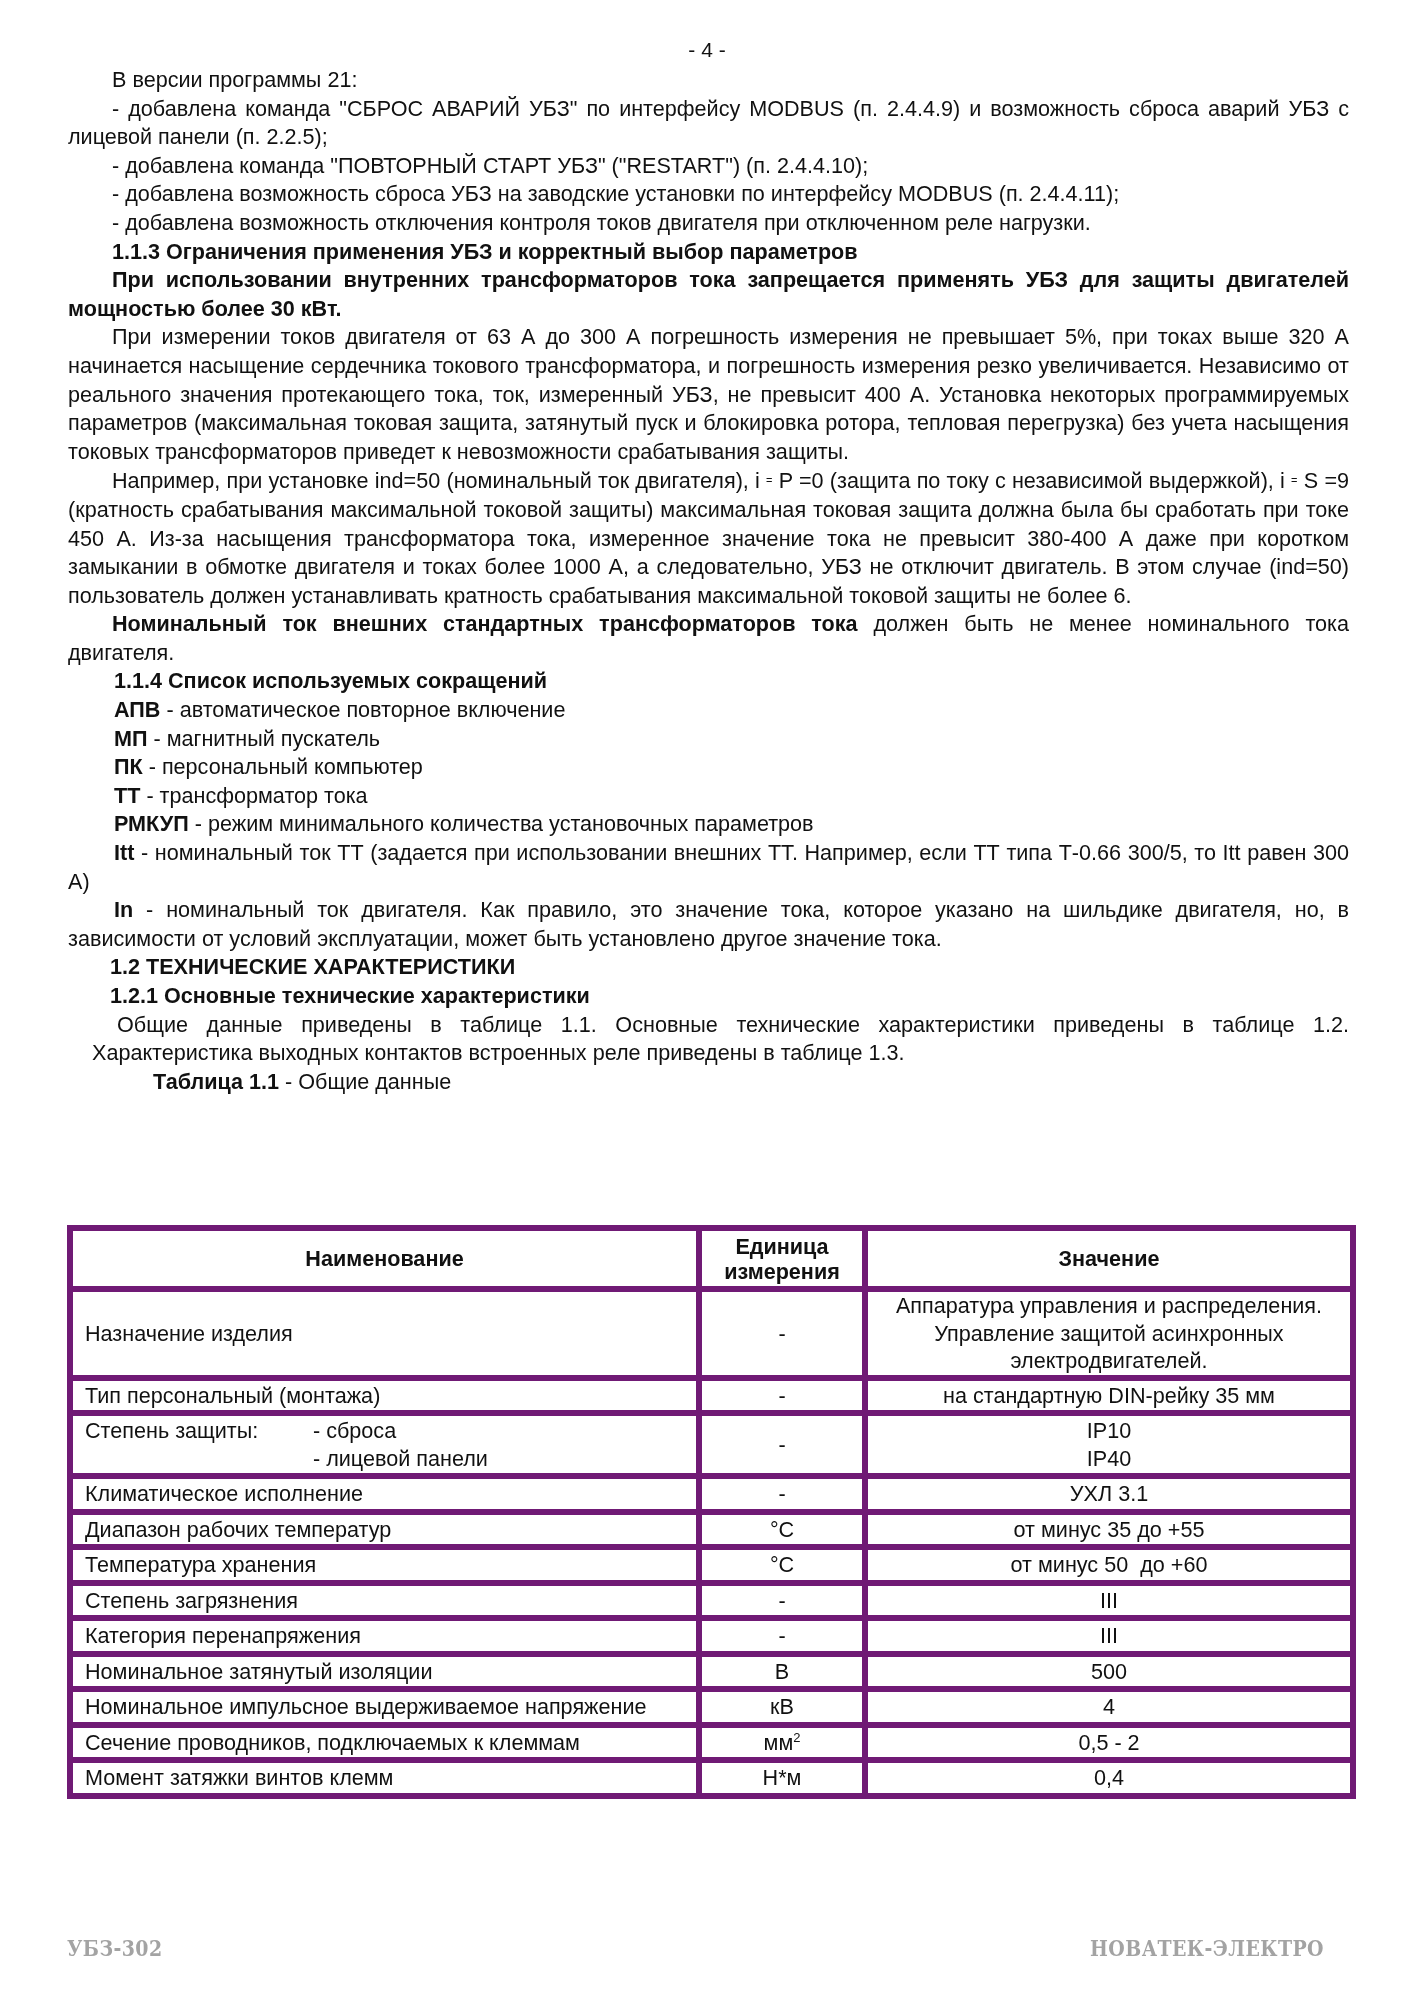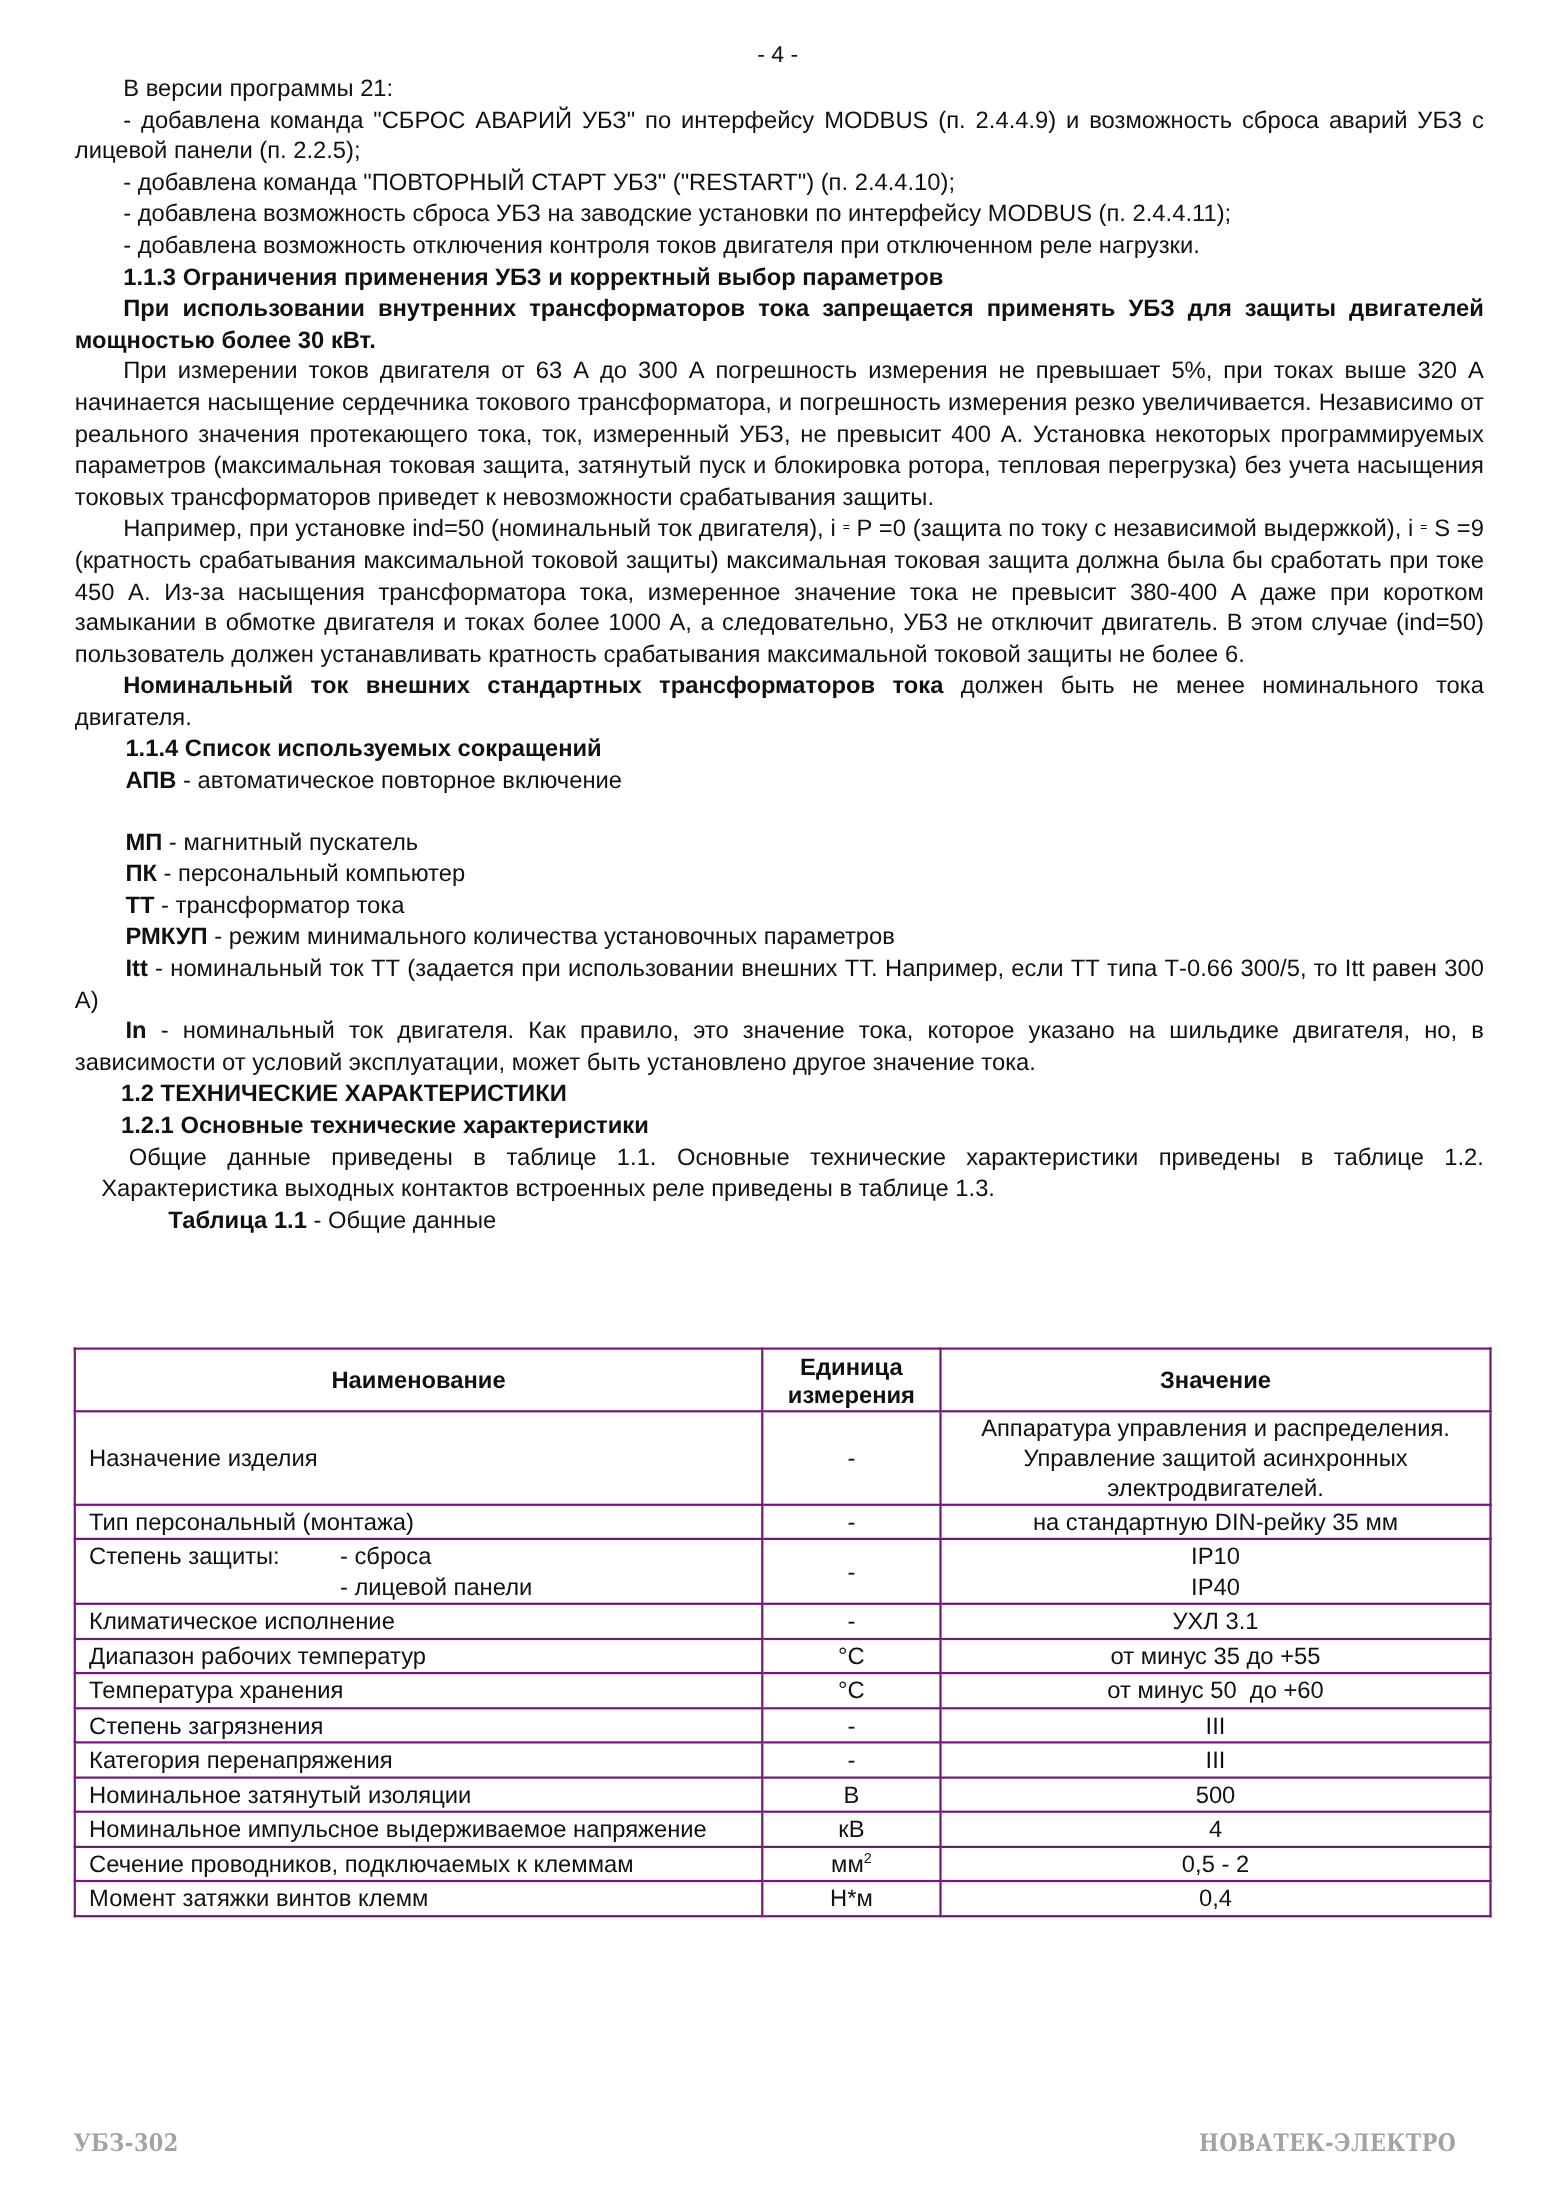--- a/index.html
+++ b/index.html
@@ -24,21 +24,21 @@
   .caption { margin-top: 6px; padding-left: 85px; }
   .caption b { font-weight: bold; }
   b { font-weight: bold; }
   .tiny-eq { font-size: 11px; vertical-align: 4px; }
 
   table.spec {
     position: absolute; left: 67px; top: 1225px; width: 1289px;
     border-collapse: collapse; font-size: 21.6px; line-height: 27.5px;
   }
   table.spec td, table.spec th {
-    border: 2px solid #701a75; padding: 1px 12px 1px 12px; vertical-align: middle;
+    border: 6px solid #701a75; padding: 1px 12px 1px 12px; vertical-align: middle;
   }
   table.spec th { font-weight: bold; text-align: center; height: 55px; padding: 0 6px; }
   .col-name { width: 599px; text-align: left; }
   .col-unit { width: 136px; text-align: center; }
   .col-val { text-align: center; }
   td.col-val.multi { line-height: 27.5px; }
   .sub-line { display: block; }
   .indent-sub { padding-left: 228px; display:block; }
   sup { font-size: 13px; vertical-align: 8px; line-height: 0; }
 
@@ -64,21 +64,21 @@
 
   <p class="h h-113">1.1.3 Ограничения применения УБЗ и корректный выбор параметров</p>
   <p style="font-weight:bold;">При использовании внутренних трансформаторов тока запрещается применять УБЗ для защиты двигателей мощностью более 30 кВт.</p>
   <p>При измерении токов двигателя от 63 А до 300 А погрешность измерения не превышает 5%, при токах выше 320 А начинается насыщение сердечника токового трансформатора, и погрешность измерения резко увеличивается. Независимо от реального значения протекающего тока, ток, измеренный УБЗ, не превысит 400 А. Установка некоторых программируемых параметров (максимальная токовая защита, затянутый пуск и блокировка ротора, тепловая перегрузка) без учета насыщения токовых трансформаторов приведет к невозможности срабатывания защиты.</p>
   <p><span>Например, при установке ind=50 (номинальный ток двигателя), i</span> <span class="tiny-eq">=</span><span> P =0 (защита по току с независимой выдержкой), i</span> <span class="tiny-eq">=</span><span> S =9 (кратность срабатывания максимальной токовой защиты) максимальная токовая защита должна была бы сработать при токе 450 А. Из-за насыщения трансформатора тока, измеренное значение тока не превысит 380-400 А даже при коротком замыкании в обмотке двигателя и токах более 1000 А, а следовательно, УБЗ не отключит двигатель. В этом случае (ind=50) пользователь должен устанавливать кратность срабатывания максимальной токовой защиты не более 6.</span></p>
   <p><b>Номинальный ток внешних стандартных трансформаторов тока</b><span> должен быть не менее номинального тока двигателя.</span></p>
 
   <p class="h h-114" style="text-indent:0;">1.1.4 Список используемых сокращений</p>
   <div>
     <p style="text-indent:46px;"><b>АПВ</b><span> - автоматическое повторное включение</span></p>
-    <p style="text-indent:46px;margin-top:28px;"><b>МП</b><span> - магнитный пускатель</span></p>
+    <p style="text-indent:46px;"><b>МП</b><span> - магнитный пускатель</span></p>
     <p style="text-indent:46px;"><b>ПК</b><span> - персональный компьютер</span></p>
     <p style="text-indent:46px;"><b>ТТ</b><span> - трансформатор тока</span></p>
     <p style="text-indent:46px;"><b>РМКУП</b><span> - режим минимального количества установочных параметров</span></p>
     <p style="text-indent:46px;"><b>Itt</b><span> - номинальный ток ТТ (задается при использовании внешних ТТ. Например, если ТТ типа Т-0.66 300/5, то Itt равен 300 А)</span></p>
     <p style="text-indent:46px;"><b>In</b><span> - номинальный ток двигателя. Как правило, это значение тока, которое указано на шильдике двигателя, но, в зависимости от условий эксплуатации, может быть установлено другое значение тока.</span></p>
   </div>
 
   <p class="h h-12" style="text-indent:0;">1.2 ТЕХНИЧЕСКИЕ ХАРАКТЕРИСТИКИ</p>
   <p class="h h-121" style="text-indent:0;">1.2.1 Основные технические характеристики</p>
   <p style="text-indent:25px;margin-left:24px;">Общие данные приведены в таблице 1.1. Основные технические характеристики приведены в таблице 1.2.  Характеристика выходных контактов встроенных реле приведены в таблице 1.3.</p>

